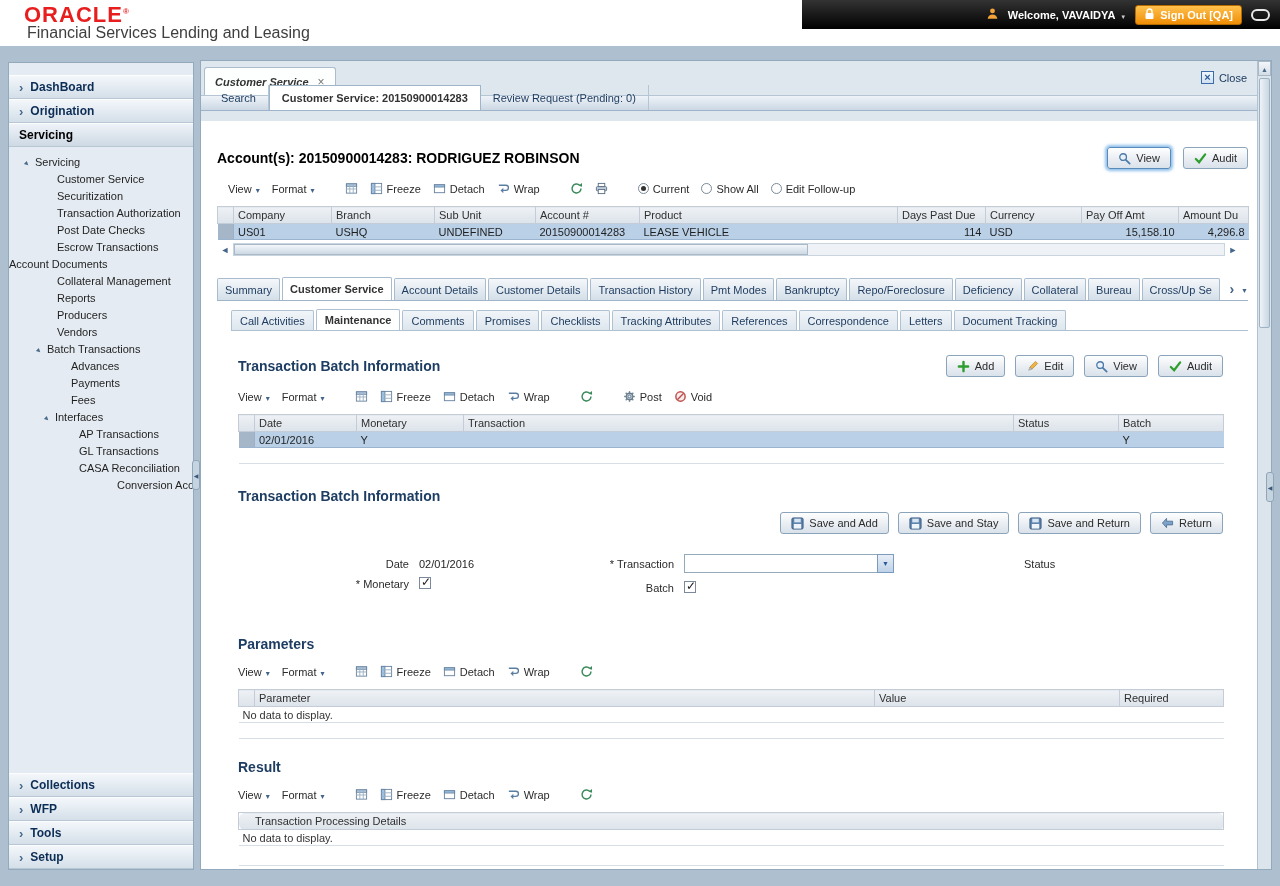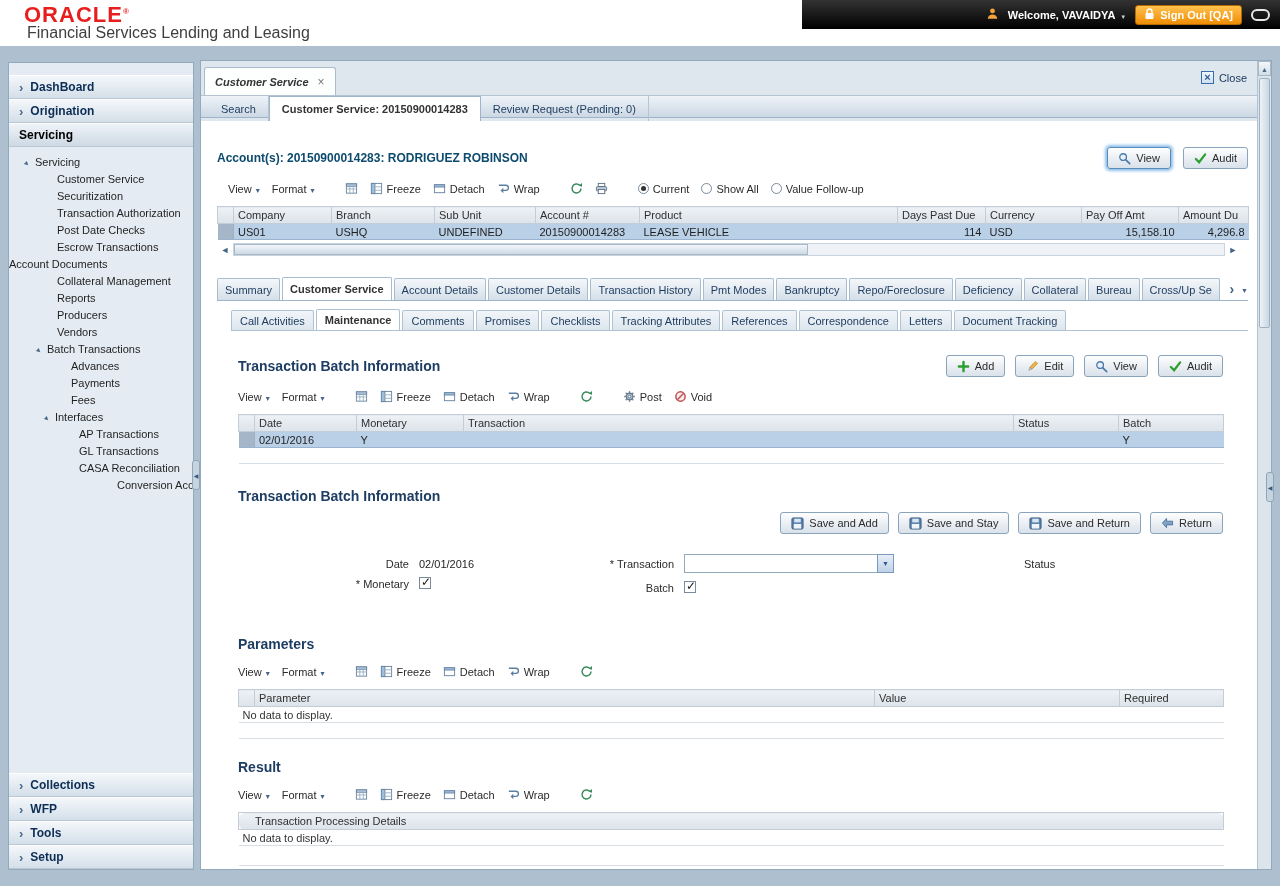--- a/index.html
+++ b/index.html
@@ -35,22 +35,22 @@
   .content-panel { position:absolute; left:200px; top:60px; right:8px; bottom:16px; background:#dfe7ee; border:1px solid #93a9bc; }
   .window-strip { position:relative; height:34px; }
   .window-tab { position:absolute; left:3px; top:6px; height:28px; background:#fdfefe; border:1px solid #aabccd; border-bottom:none;
                 border-radius:3px 3px 0 0; display:flex; align-items:center; gap:9px; padding:0 10px;
                 font-style:italic; font-weight:bold; color:#333; cursor:pointer; }
   .tab-x::before { content:"×"; color:#777; font-size:12px; font-style:normal; font-weight:normal; }
   .close-area { position:absolute; right:24px; top:10px; display:flex; align-items:center; gap:5px; color:#16365c; cursor:pointer; }
   .close-box { width:13px; height:13px; border:1px solid #3c6ca8; background:linear-gradient(#f0f6fc,#cfe0f0);
                display:flex; align-items:center; justify-content:center; }
   .close-box::before { content:"×"; color:#2a5a9a; font-size:11px; font-weight:bold; line-height:11px; }
-  .doc-strip { position:absolute; left:0; right:14px; top:34px; height:23px; background:linear-gradient(#eef3f8,#ccd8e4);
-               border-top:1px solid #b5c5d3; border-bottom:1px solid #9fb4c8; display:flex; padding-left:8px; }
+  .doc-strip { position:absolute; left:0; right:14px; top:34px; height:16px; background:linear-gradient(#eef3f8,#ccd8e4);
+               border-top:1px solid #b5c5d3; border-bottom:1px solid #9fb4c8; display:flex; align-items:flex-end; padding-left:8px; }
   .doc-tab { height:25px; display:flex; align-items:center; padding:0 12px; color:#1c3a5e; border-right:1px solid #b5c5d3; cursor:pointer; white-space:nowrap; }
   .doc-tab.active { background:#fff; font-weight:bold; color:#333; border:1px solid #9fb4c8; border-bottom:none; }
   .content-body { position:absolute; left:0; top:60px; right:14px; bottom:0; background:#fff; overflow:hidden; padding:26px 0 0 16px; }
 
   
   .v-scroll { position:absolute; right:0; top:0; bottom:0; width:14px; background:#dde5ec; border-left:1px solid #b2c2d0; }
   .v-up { position:absolute; top:0; left:0; right:0; height:15px; background:linear-gradient(#f4f7fa,#d3dde6);
           border:1px solid #a8b8c6; text-align:center; cursor:pointer; }
   .v-up::before { content:"▲"; font-size:7px; color:#4a6a8a; line-height:13px; }
   .v-thumb { position:absolute; top:17px; left:1px; width:11px; height:250px; background:linear-gradient(90deg,#eef3f7,#c9d6e2);
@@ -284,21 +284,21 @@
         <span>Customer Service: 20150900014283</span>
       </div>
     <div class="doc-tab">
         <span>Review Request (Pending: 0)</span>
       </div>
   </div>
 
   <div class="content-body">
 
     <div style="display:flex;align-items:center;width:1031px;">
-      <div style="font-size:12px;font-weight:bold;color:#0c4a6e;">Account(s): 20150900014283: RODRIGUEZ ROBINSON</div>
+      <div style="font-size:14px;font-weight:bold;color:#000000;">Account(s): 20150900014283: RODRIGUEZ ROBINSON</div>
       <div style="margin-left:auto;display:flex;gap:12px;">
         <button class="btn focused">
           <span>
               <svg class="svg13" viewBox="0 0 14 14">
                 <circle cx="5.5" cy="5.5" r="3.6" fill="#e8f0f8" stroke="#4a79a8" stroke-width="1.4"></circle>
                 <line x1="8.4" y1="8.4" x2="12.6" y2="12.6" stroke="#4a79a8" stroke-width="1.8" stroke-linecap="round"></line>
               </svg>
             </span>
           <span>View</span>
         </button>
@@ -376,21 +376,21 @@
       <span class="radio ml18">
           <span class="rb sel"></span>
           <span>Current</span>
         </span>
       <span class="radio">
           <span class="rb"></span>
           <span>Show All</span>
         </span>
       <span class="radio">
           <span class="rb"></span>
-          <span>Value Follow-up</span>
+          <span>Edit Follow-up</span>
         </span>
     </div>
 
     <table class="grid" style="width:1031px;margin-top:6px;">
       <colgroup>
           <col style="width:16px">
           <col style="width:98px">
           <col style="width:103px">
           <col style="width:101px">
           <col style="width:104px">

